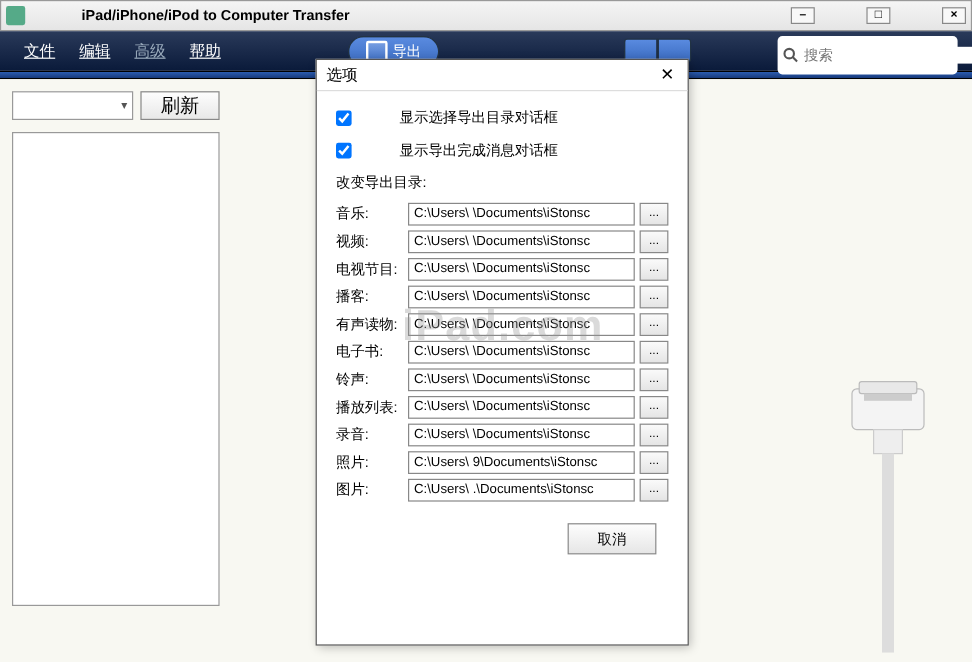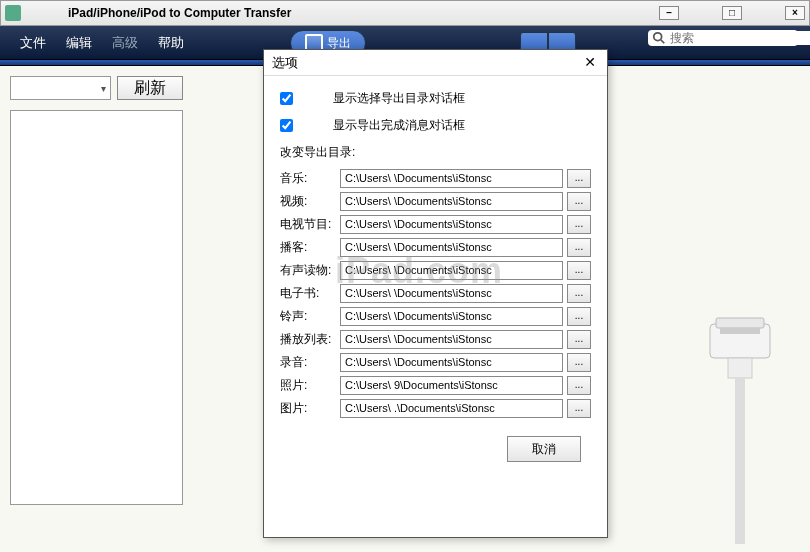--- a/index.html
+++ b/index.html
@@ -6,53 +6,53 @@
 body { width: 810px; height: 552px; background: #fff; overflow: hidden; position: relative; }
 
 
 .titlebar { height: 26px; background: linear-gradient(#f5f5f5,#e5e5e5); border: 1px solid #999; display: flex; align-items: center; padding: 0 4px; font-size: 12px; font-weight: bold; gap: 41px; }
 .titlebar .ticon { width: 16px; height: 16px; background: #5a8; border-radius: 2px; margin-right: 6px; }
 .titlebar .title { flex: 1; }
 .winbtn { width: 20px; height: 14px; border: 1px solid #888; margin-left: 2px; background: #f8f8f8; font-size: 10px; line-height: 12px; text-align: center; cursor: pointer; }
 
 
 .menubar { height: 34px; background: linear-gradient(#2a3a5a,#0a1a3a); display: flex; align-items: center; padding: 0 10px; color: #fff; font-size: 13px; position: relative; border-bottom: 1px solid #000; }
-.menuitem { padding: 4px 10px; cursor: pointer; }
+.menuitem { padding: 4px 10px; cursor: pointer; text-decoration: underline; }
 .menuitem.hl { color: #9ab; }
 
 
 .pill { position: absolute; left: 290px; top: 4px; height: 26px; background: linear-gradient(#5a8be0,#3a6bc0); border: 1px solid #234; border-radius: 14px; padding: 0 14px; display: flex; align-items: center; font-size: 12px; color: #fff; }
 .pill::before { content: ''; width: 14px; height: 14px; border: 2px solid #fff; border-radius: 2px; margin-right: 4px; background: linear-gradient(#fff3,#fff0); }
 .viewtoggle { position: absolute; left: 520px; top: 6px; display: flex; }
 .viewtoggle span { width: 28px; height: 20px; background: linear-gradient(#5a8be0,#3a6bc0); border: 1px solid #234; display: inline-block; }
 .viewtoggle span:first-child { border-radius: 3px 0 0 3px; }
 .viewtoggle span:last-child { border-radius: 0 3px 3px 0; }
 
 
-.searchwrap { position: absolute; right: 12px; top: 4px; width: 150px; height: 16px; background: #fff; border-radius: 4px; display: flex; align-items: center; padding: 0 4px; }
+.searchwrap { position: absolute; right: 12px; top: 4px; width: 150px; height: 32px; background: #fff; border-radius: 4px; display: flex; align-items: center; padding: 0 4px; }
 .searchwrap svg { flex: none; }
 .searchwrap input { flex: 1; border: none; outline: none; font-size: 12px; margin: 0 4px; }
 
 
 .bluestrip { height: 6px; background: linear-gradient(#2b5cb0,#17397a); border-bottom: 1px solid #000; }
 
 
 .main { position: relative; height: 486px; background: #f8f8f2; display: flex; }
 .left { width: 193px; padding: 10px; }
 .leftrow { display: flex; gap: 6px; margin-bottom: 10px; }
 .combo { flex: 1; height: 24px; border: 1px solid #999; background: #fff; display: flex; align-items: center; justify-content: flex-end; padding-right: 4px; }
 .combo::after { content: '▾'; font-size: 10px; color: #555; }
 .refreshbtn { width: 66px; height: 24px; border: 1px solid #888; background: linear-gradient(#fdfdfd,#e8e8e8); font-size: 16px; cursor: pointer; }
 .leftpanel { height: 395px; border: 1px solid #999; background: #fff; }
 
 .center { flex: 1; position: relative; }
 .cable { position: absolute; right: 10px; bottom: 8px; width: 120px; height: 230px; }
 
 
-.dialog { position: absolute; left: 263px; top: 49px; width: 345px; height: 489px; background: #fff; border: 1px solid #555; box-shadow: 2px 2px 8px rgba(0,0,0,0.25); z-index: 10; }
+.dialog { position: absolute; left: 263px; top: 49px; width: 311px; height: 489px; background: #fff; border: 1px solid #555; box-shadow: 2px 2px 8px rgba(0,0,0,0.25); z-index: 10; }
 .dlgtitle { height: 26px; display: flex; align-items: center; justify-content: space-between; padding: 0 8px; font-size: 13px; border-bottom: 1px solid #ddd; }
 .dlgtitle .x { width: 18px; height: 18px; font-size: 14px; text-align: center; cursor: pointer; }
 .dlgbody { padding: 14px 16px 10px 16px; font-size: 12px; }
 .chk { display: flex; margin-bottom: 10px; gap: 34px; }
 .chk input { margin-right: 6px; }
 .sect { margin: 10px 0 8px 0; }
 .row { display: flex; align-items: center; margin-bottom: 4px; }
 .row .lbl { width: 60px; }
 .row .path { flex: 1; height: 19px; border: 1px solid #888; padding: 0 4px; font-size: 11px; line-height: 17px; white-space: nowrap; overflow: hidden; background: #fff; }
 .row .browse { width: 24px; height: 19px; border: 1px solid #888; background: linear-gradient(#fafafa,#e5e5e5); margin-left: 4px; font-size: 10px; line-height: 16px; text-align: center; cursor: pointer; }

